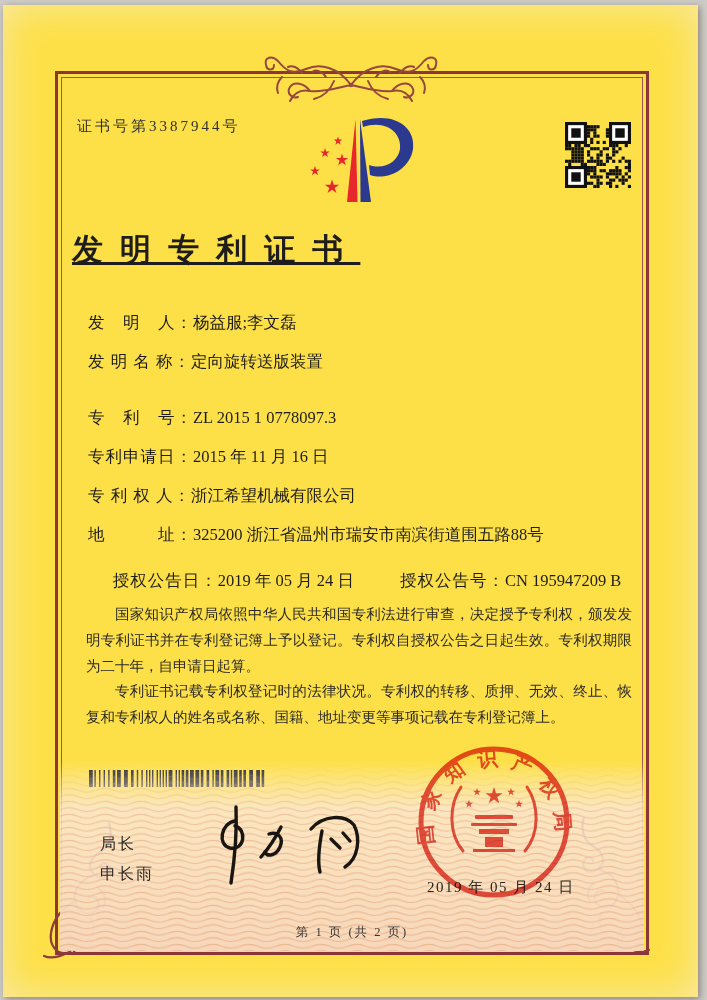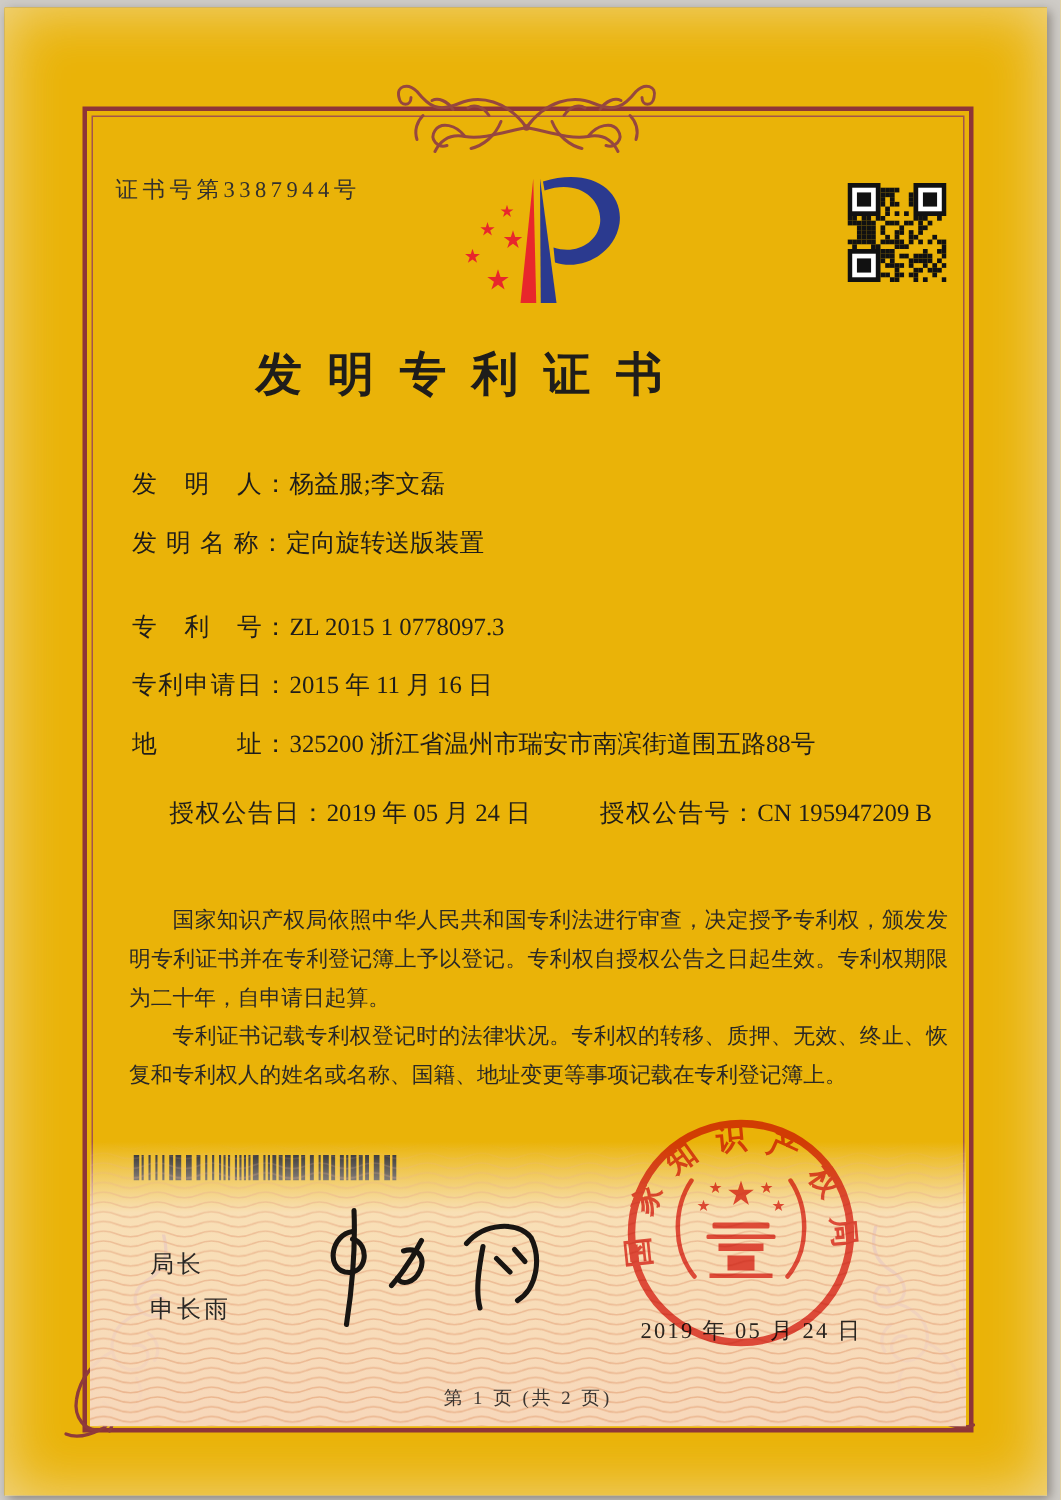--- a/index.html
+++ b/index.html
@@ -4,21 +4,21 @@
 <style>
   * { margin:0; padding:0; box-sizing:border-box; }
   html,body { width:707px; height:1000px; }
   body {
     background:#cfccc7;
     font-family:"Liberation Serif","DejaVu Serif",serif;
     position:relative; overflow:hidden;
   }
   .paper {
     position:absolute; left:3px; top:5px; right:9px; bottom:3px;
-    background:#eab308;
+    background:#fde047;
     box-shadow:2px 2px 7px rgba(70,60,50,.5), inset 0 0 40px rgba(245,240,232,.6);
   }
   
   .frame-outer {
     position:absolute; left:52px; top:66px; width:594px; height:884px;
     border:3px solid #8e3538;
   }
   .frame-inner {
     position:absolute; left:3px; top:3px; right:3px; bottom:3px;
     border:1px solid #a2544d;
@@ -30,22 +30,22 @@
 
   .cert-no {
     position:absolute; left:74px; top:112px;
     font-size:15px; letter-spacing:3px; color:#32302e;
   }
   .logo { position:absolute; left:283px; top:100px; }
   .qr   { position:absolute; left:562px; top:117px; }
 
   .title {
     position:absolute; left:52px; top:224px; width:502px;
-    text-align:center; font-size:31px; font-weight:700;
-    letter-spacing:0.55em; text-indent:0.55em; color:#1f1d1b;
+    text-align:left; font-size:31px; font-weight:700;
+    letter-spacing:0.55em; text-indent:0.55em; color:#1f1d1b;text-decoration:underline;
   }
 
   .fields { position:absolute; left:85px; top:306px; width:548px; font-size:16.5px; color:#1f1d1b; }
   .field-row { line-height:23px; white-space:pre; }
   .field-row .lbl { letter-spacing:1px; }
   .field-row.r1 { margin-bottom:33px; }
   .field-row.r2, .field-row.r3, .field-row.r4, .field-row.r5 { margin-bottom:16px; }
   .field-row.r6 { }
   .grant-pair2 { margin-left:46px; }
 
@@ -295,20 +295,21 @@
       </g>
     </svg>
 
   <div class="title">发明专利证书</div>
 
   <div class="fields">
     <div class="field-row r2"><span class="lbl">发　明　人：</span><span>杨益服;李文磊</span></div>
     <div class="field-row r1"><span class="lbl">发 明 名 称：</span><span>定向旋转送版装置</span></div>
     <div class="field-row r3"><span class="lbl">专　利　号：</span><span>ZL 2015 1 0778097.3</span></div>
     <div class="field-row r4"><span class="lbl">专利申请日：</span><span>2015 年 11 月 16 日</span></div>
+    <div class="field-row r5"><span class="lbl">专 利 权 人：</span><span>浙江希望机械有限公司</span></div>
     <div class="field-row r6"><span class="lbl">地　　　址：</span><span>325200 浙江省温州市瑞安市南滨街道围五路88号</span></div>
     <div class="field-row">
       <span class="lbl">授权公告日：</span><span>2019 年 05 月 24 日</span><span class="grant-pair2 lbl">授权公告号：</span><span>CN 195947209 B</span>
     </div>
   </div>
 
   <div class="body-text">
     <p>国家知识产权局依照中华人民共和国专利法进行审查，决定授予专利权，颁发发明专利证书并在专利登记簿上予以登记。专利权自授权公告之日起生效。专利权期限为二十年，自申请日起算。</p>
     <p>专利证书记载专利权登记时的法律状况。专利权的转移、质押、无效、终止、恢复和专利权人的姓名或名称、国籍、地址变更等事项记载在专利登记簿上。</p>
   </div>

